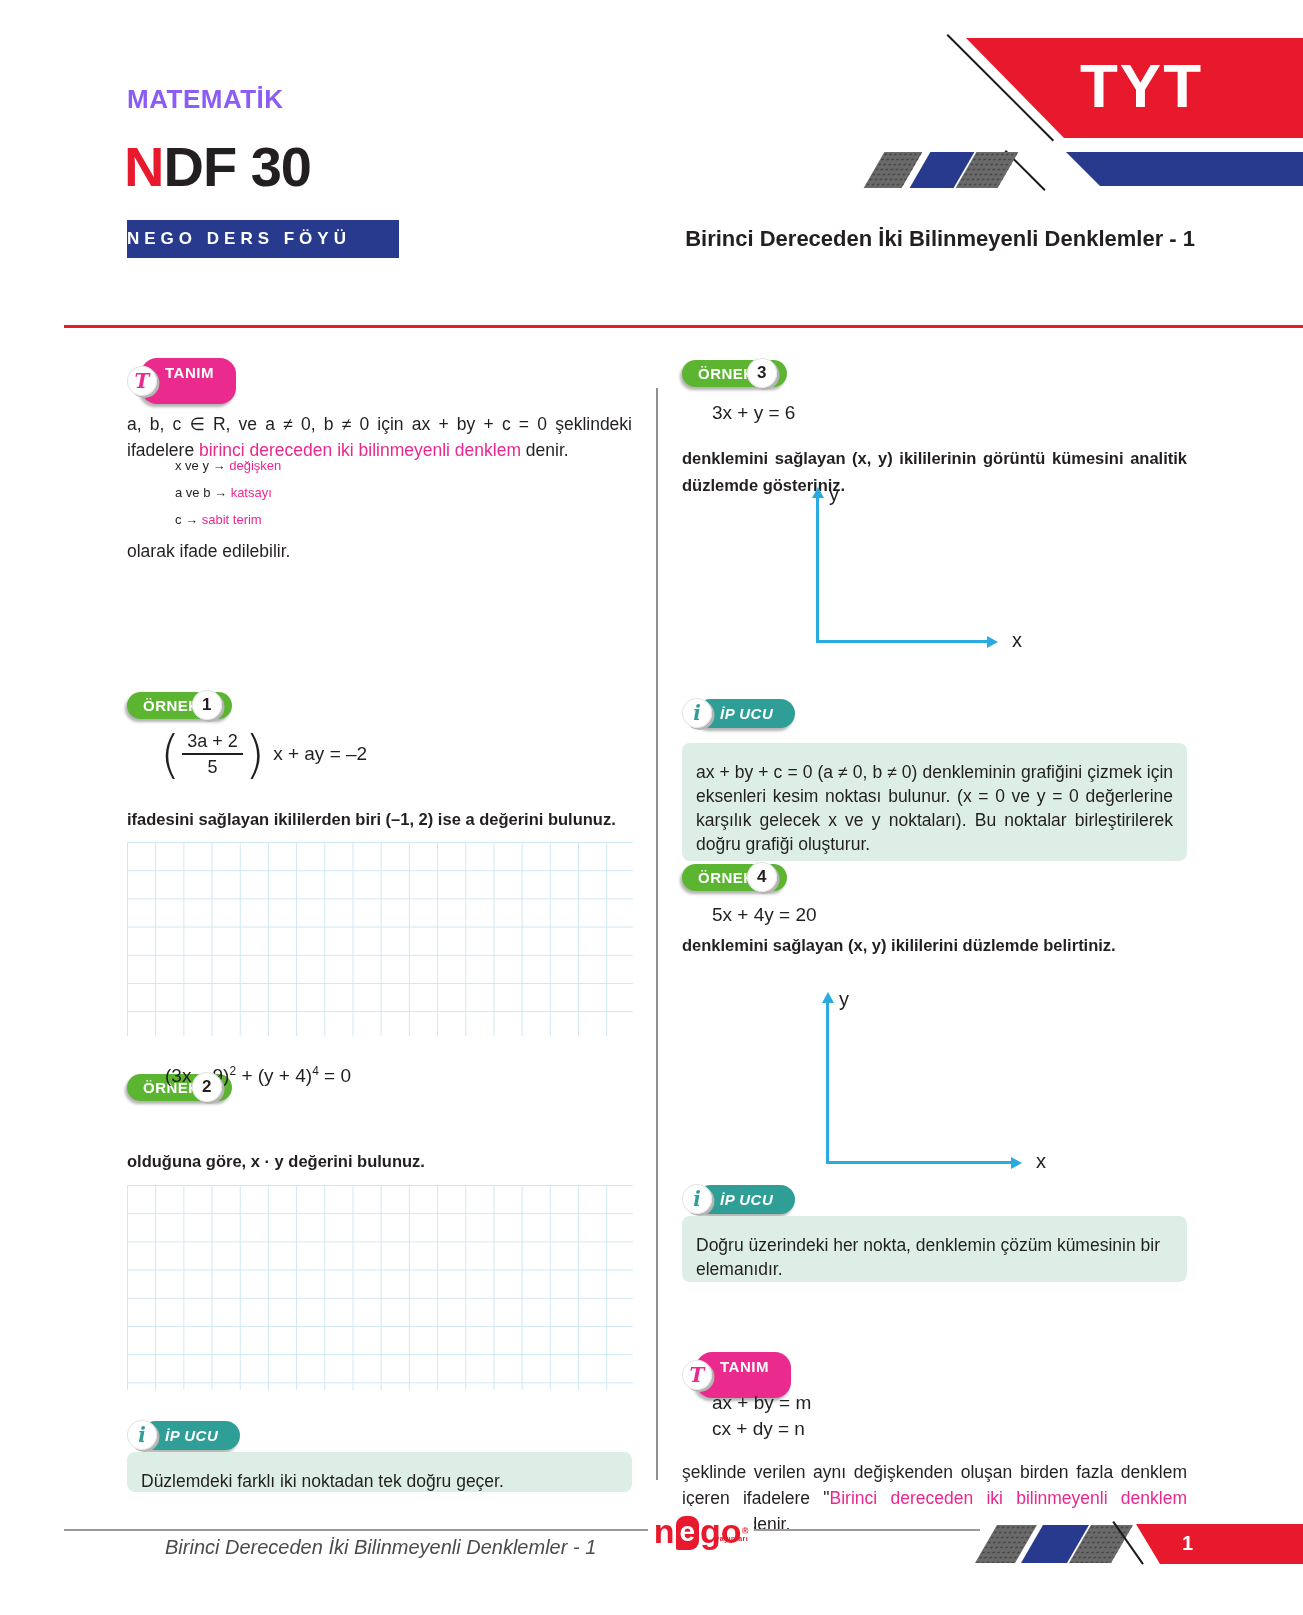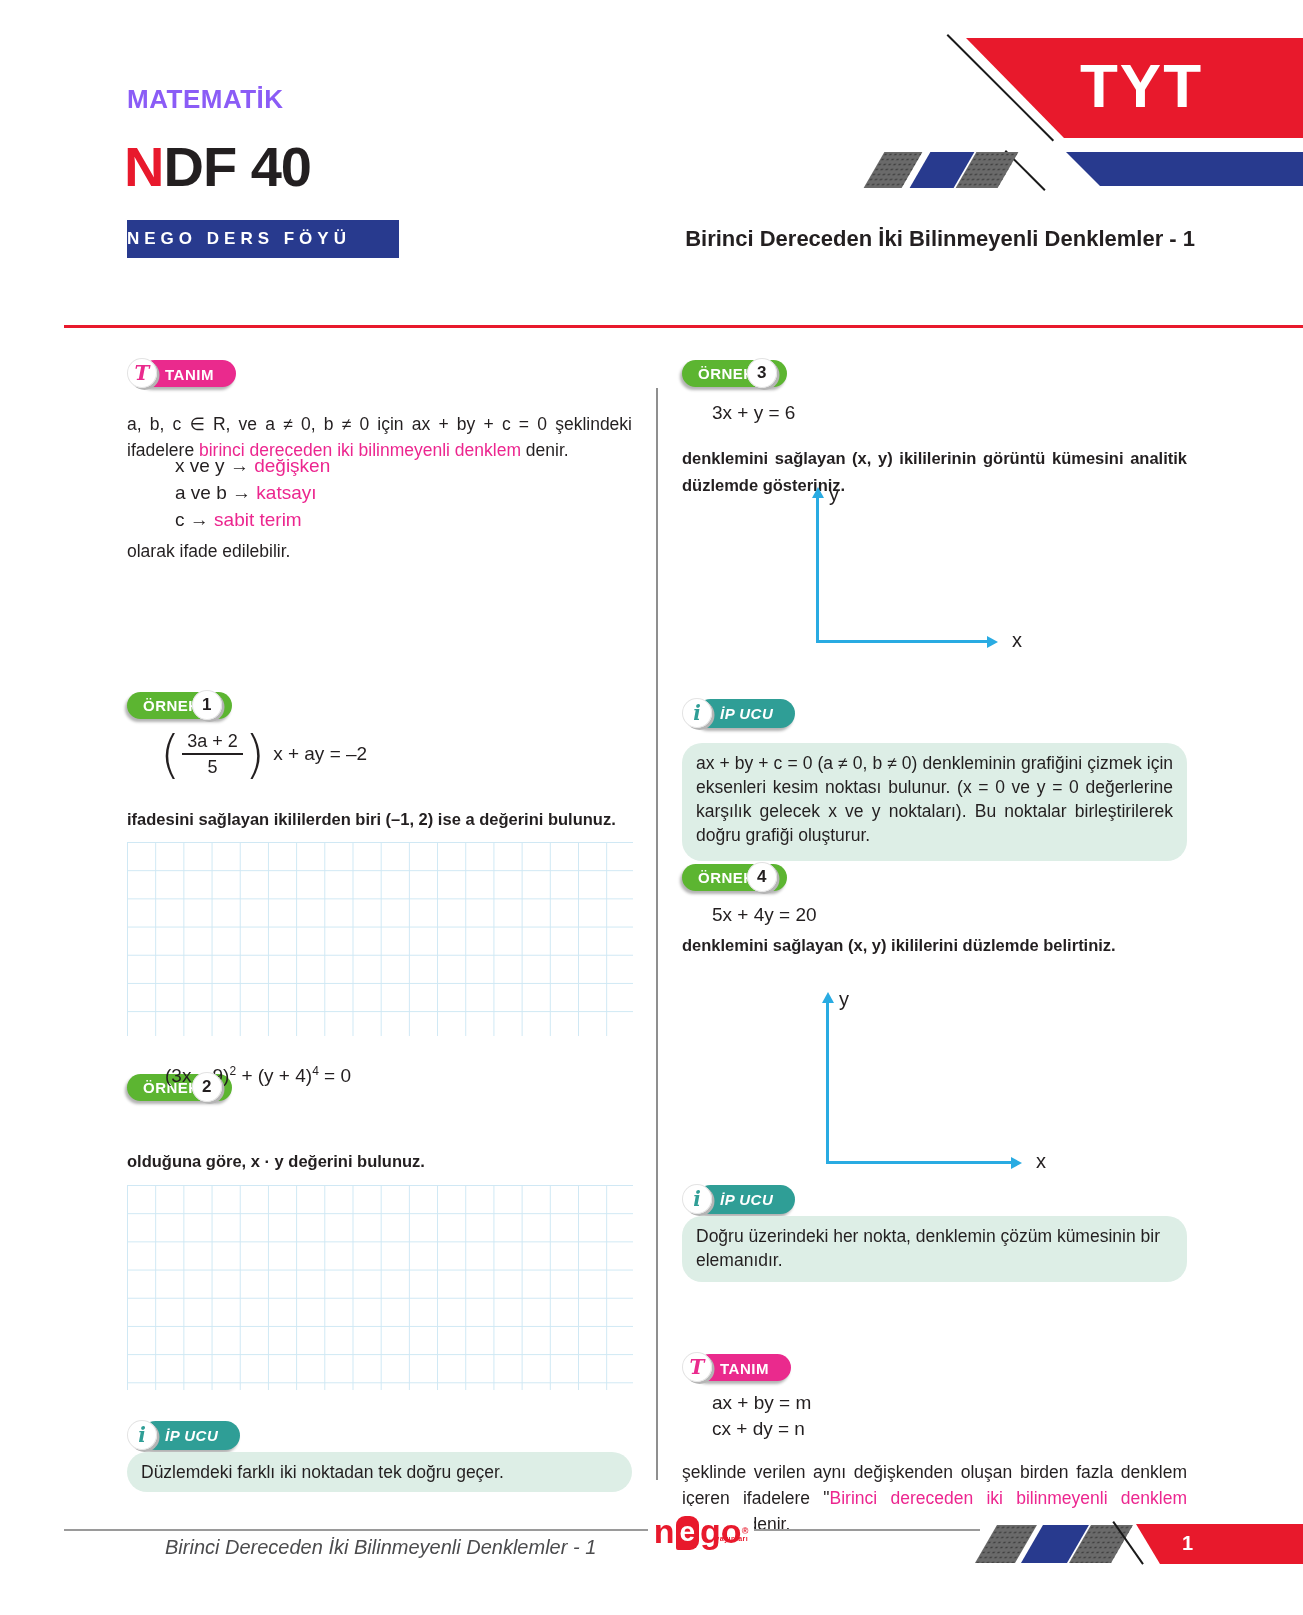--- a/index.html
+++ b/index.html
@@ -36,54 +36,54 @@
   .lesson-title { left:620px; top:226px; width:575px; text-align:right; font-size:22px; font-weight:700; }
   .red-rule { left:64px; top:325px; width:1239px; height:3px; background:#e8192c; }
 
   .col-divider { left:656px; top:388px; width:2px; height:1092px; background:#8f8f8f; }
 
   
   .badge { display:flex; align-items:center; }
   .pill { color:#fff; font-weight:700; font-size:15px; letter-spacing:.5px; white-space:nowrap;
     border-radius:16px; box-shadow:-2px 3px 3px rgba(0,0,0,.3); }
   .pill-green { background:#5cb531; padding:5px 32px 5px 16px; }
-  .pill-pink  { background:#ea2a8d; padding:6px 22px 4px 24px; margin-left:-16px; }
+  .pill-pink  { background:#ea2a8d; padding:6px 22px 23px 24px; margin-left:-16px; }
   .pill-teal  { background:#2f9e96; padding:6px 22px 6px 24px; margin-left:-16px;font-style:italic; }
   .badge-circle { width:30px; height:30px; background:#fff; border-radius:50%; flex:0 0 30px;
     display:flex; align-items:center; justify-content:center; font-weight:700; font-size:17px;
     box-shadow:2.5px 2px 0 #b5b5b5, inset 0 0 0 1px #e3e3e3; z-index:1; }
   .num-circle { margin-left:-40px; }
   .icon-circle { font-family:"DejaVu Serif","Liberation Serif",serif; font-style:italic; font-size:20px; }
   .icon-pink { color:#ea2a8d; } .icon-teal { color:#2f9e96; }
 
   
   .body-text { font-size:17.5px; line-height:26px; }
   .just { text-align:justify;margin-top:13px; }
   .hl { color:#ec268f; }
   .question { font-size:16.5px; font-weight:700; line-height:27px; }
   .equation { font-size:19px; }
-  .indent-item { font-size:19px; line-height:27px; }
+  .indent-item { font-size:13px; line-height:27px; }
 
   
   .frac-eq { display:flex; align-items:center; }
   .paren { font-size:52px; font-weight:300; line-height:1; font-family:"DejaVu Sans",sans-serif; }
   .frac { display:inline-flex; flex-direction:column; text-align:center; font-size:18px; line-height:22px; padding:0 2px; }
   .frac .fnum { border-bottom:2px solid #231f20; padding:0 5px 1px; }
   .frac .fden { padding-top:1px; }
   .frac-tail { font-size:19px; margin-left:8px; }
   sup { font-size:12px; }
 
   
   .workgrid { background-image:
       linear-gradient(to bottom, #cfe8f4 1px, transparent 1px),
       linear-gradient(to right,  #cfe8f4 1px, transparent 1px);
     background-size:28.2px 28.2px; }
 
   
-  .note-box { background:#ddeee6; border-radius:20px; padding:8px 14px; font-size:17.5px; line-height:24px; }
+  .note-box { background:#ddeee6; border-radius:8px; padding:17px 14px; font-size:17.5px; line-height:24px; }
 
   
   .axes { border-left:3px solid #29abe2; border-bottom:3px solid #29abe2; }
   .arrow-up { position:absolute; top:-10px; left:-7.5px; width:0; height:0;
     border-left:6px solid transparent; border-right:6px solid transparent; border-bottom:11px solid #29abe2; }
   .arrow-right { position:absolute; right:-10px; bottom:-7.5px; width:0; height:0;
     border-top:6px solid transparent; border-bottom:6px solid transparent; border-left:11px solid #29abe2; }
   .ax-ylabel { position:absolute; top:-14px; left:10px; font-size:20px; }
   .ax-xlabel { position:absolute; right:-34px; bottom:-12px; font-size:20px; }
 
@@ -105,21 +105,21 @@
   .page-banner { left:1124px; top:1524px; width:179px; height:40px; background:#e8192c;
     clip-path:polygon(12px 0, 179px 0, 179px 40px, 36px 40px); }
   .page-num { position:absolute; left:58px; top:8px; color:#fff; font-size:20px; font-weight:700; }
 </style>
 </head>
 <body>
 
 <div class="page">
 
   <div class="abs subject">MATEMATİK</div>
-  <div class="abs code"><span class="accent">N</span><span>DF 40</span></div>
+  <div class="abs code"><span class="accent">N</span><span>DF 30</span></div>
   <div class="abs series-box">
     <span>NEGO DERS FÖYÜ</span>
   </div>
 
   <div class="abs diag-line hline1"></div>
   <div class="abs diag-line hline2"></div>
   <div class="abs tyt-banner">
     <span class="tyt-text">TYT</span>
   </div>
   <div class="abs blue-band"></div>

